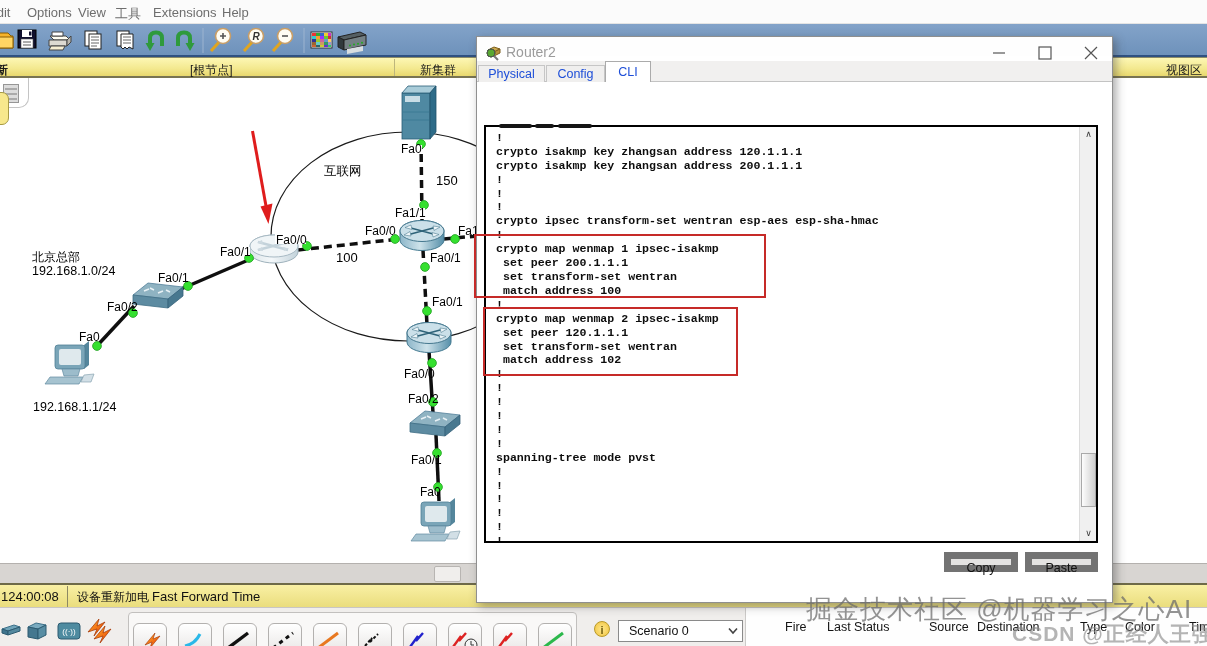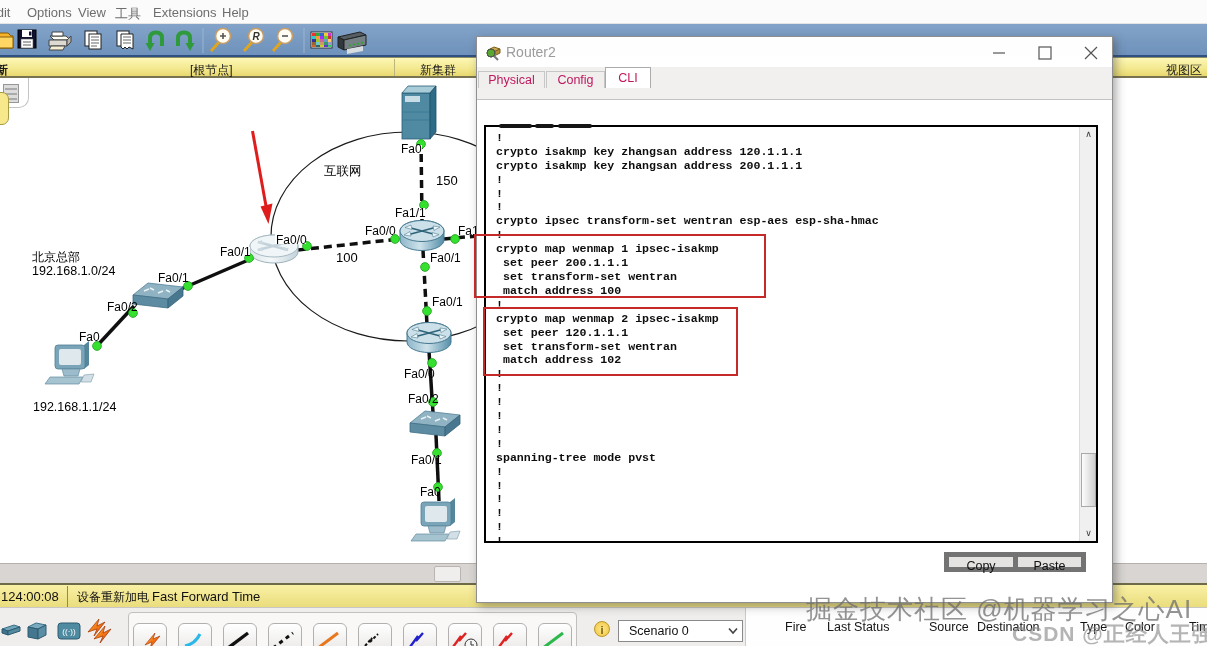--- a/index.html
+++ b/index.html
@@ -66,40 +66,40 @@
 #infoi { position:absolute; left:594px; top:13px; width:16px; height:16px;
   border-radius:50%; background:radial-gradient(#ffe98e,#f0c23c);
   border:1px solid #b99a28; color:#735e10; font-size:11px; font-weight:bold;
   text-align:center; line-height:16px; }
 
 
 #cliwin { left:476px; top:36px; width:637px; height:567px; background:#fff;
   border:1px solid #8f8f8f; box-shadow:3px 3px 9px rgba(60,60,60,.45); }
 #clititle { position:absolute; left:0; top:0; width:100%; height:19px; background:#fefefe; }
 #clititle .txt { position:absolute; left:29px; top:7px; font-size:14px; color:#9b9b9b; }
-#clitabs { position:absolute; left:0; top:30px; width:100%; height:33px;
-  background:#f1f0ef; border-bottom:1px solid #c3c3c3; font-size:12.5px; color:#be185d; }
+#clitabs { position:absolute; left:0; top:24px; width:100%; height:21px;
+  background:#f1f0ef; border-bottom:1px solid #c3c3c3; font-size:12.5px; color:#1d4ed8; }
 .tab { position:absolute; top:4px; height:17px; background:#f0efee;
   border:1px solid #c6c6c6; border-bottom:none; text-align:center; padding-top:1px; }
 #tabcli { top:0; height:21px; background:#fff; border:1px solid #ababab;
   border-bottom:none; z-index:2; padding-top:3px; }
 #cliheading { position:absolute; left:0; top:59px; width:100%; text-align:center;
   font-family:"Liberation Serif", serif; font-size:20.5px; color:#111; }
 #textarea { position:absolute; left:7px; top:88px; width:614px; height:418px;
   background:#fff; border:2px solid #000; overflow:hidden; }
 #clitext { position:absolute; left:10px; top:-10px; font-family:"Liberation Mono", monospace;
   font-size:11.6px; font-weight:bold; line-height:13.9px; color:#0d0d0d; white-space:pre; }
 #vscroll { position:absolute; right:0; top:0; width:17px; height:414px; background:#f0f0f0;
   border-left:1px solid #dcdcdc; }
 #vthumb { position:absolute; left:1px; top:326px; width:15px; height:54px;
   background:linear-gradient(90deg,#fdfdfd,#cfcfcf); border:1px solid #a9a9a9; }
 .sarrow { position:absolute; left:0; width:17px; height:15px; background:#f0f0f0;
   color:#3c3c3c; font-size:9px; text-align:center; line-height:15px; }
 .clibtn { position:absolute; top:515px; height:20px; background:#e4e3e2;
-  border:5px solid #737373; font-size:12.5px; color:#111; text-align:center;
+  border:7px solid #737373; font-size:12.5px; color:#111; text-align:center;
   padding-top:2px; }
 
 
 .redrect { border:2px solid #c62a28; background:transparent; z-index:30; }
 #wm1 { left:806px; top:592px; font-size:26px; font-weight:normal; color:rgba(105,105,105,.72);
   z-index:40; white-space:nowrap; letter-spacing:1px; }
 #wm2 { left:1012px; top:620px; font-size:21px; font-weight:bold; color:rgba(140,140,140,.65);
   z-index:40; white-space:nowrap; letter-spacing:1px; }
 </style>
 </head>
@@ -516,21 +516,21 @@
 !
 !
 !</div>
       <div id="vscroll">
         <div class="sarrow" style="top:0">∧</div>
         <div class="sarrow" style="bottom:0">∨</div>
         <div id="vthumb"></div>
       </div>
     </div>
     <div class="clibtn" style="left:467px;width:74px">Copy</div>
-    <div class="clibtn" style="left:536px;width:73px">Paste</div>
+    <div class="clibtn" style="left:548px;width:73px">Paste</div>
   </div>
 
   <div class="abs redrect" style="left:474px;top:234px;width:292px;height:64px"></div>
   <div class="abs redrect" style="left:483px;top:307px;width:255px;height:69px"></div>
 
   <div class="abs" id="wm1">掘金技术社区 @机器学习之心AI</div>
   <div class="abs" id="wm2">CSDN @正经人王强</div>
 
 </div>
 

